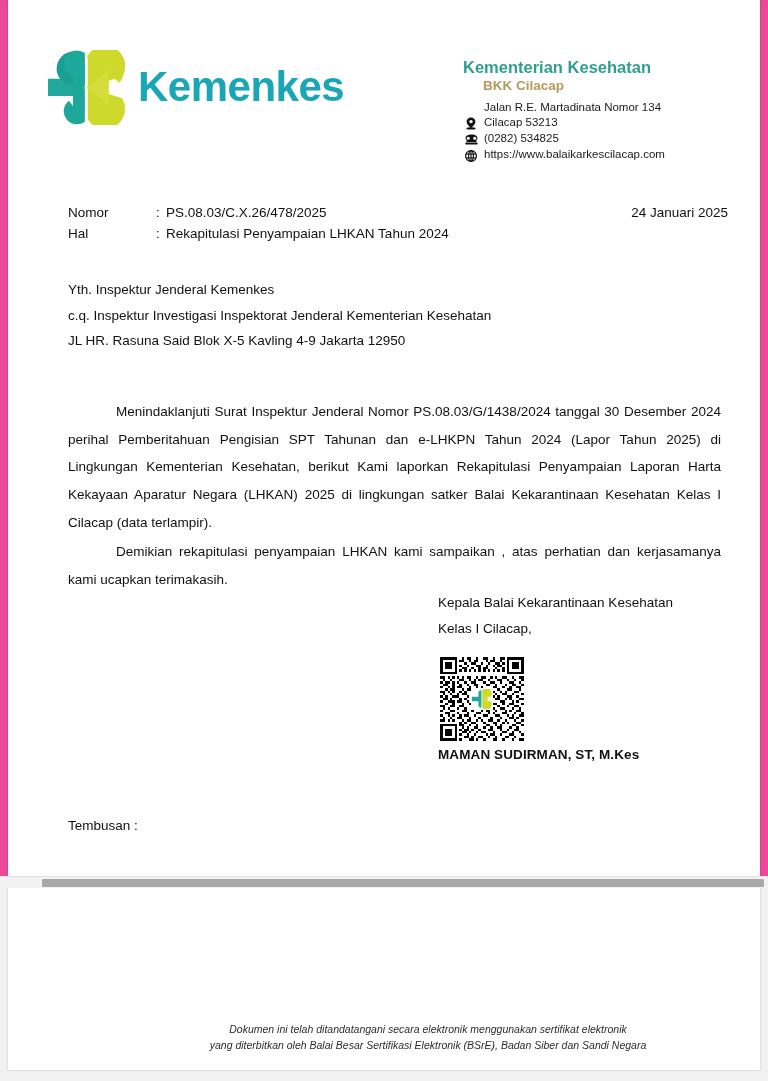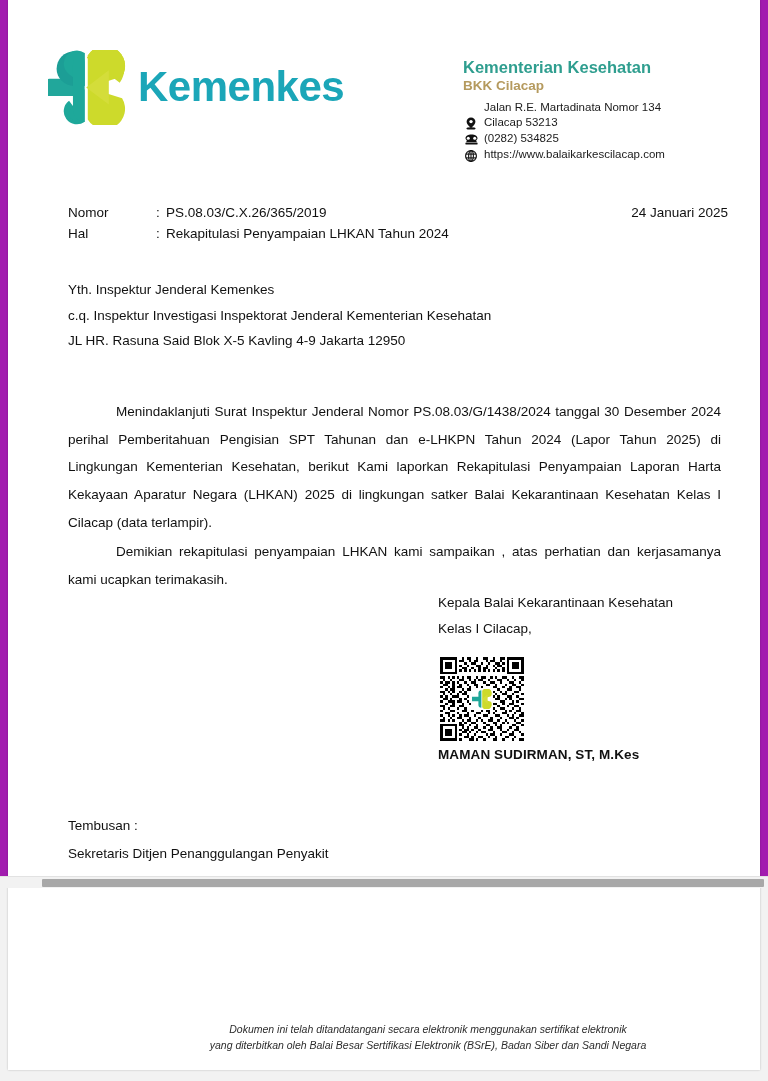--- a/index.html
+++ b/index.html
@@ -12,21 +12,21 @@
     height: 1081px;
     overflow: hidden;
     font-family: "Liberation Sans", sans-serif;
   }
 
   
   #viewport {
     position: relative;
     width: 768px;
     height: 888px;
-    background: #a21caf;
+    background: #ec4899;
   }
   #page {
     position: absolute;
     left: 8px;
     top: 0px;
     width: 752px;
     height: 1070px;
     background: #ffffff;
     box-shadow: 0 0 2px rgba(0,0,0,0.22);
     overflow: hidden;
@@ -87,20 +87,21 @@
     color: #2f9e8f;
     line-height: 1.15;
     white-space: nowrap;
   }
   .org-sub {
     font-size: 13.5px;
     font-weight: bold;
     color: #b59a5e;
     line-height: 1.25;
     margin-top: 1px;
+    margin-left: 20px;
   }
   .contact-list {
     margin-top: 5px;
   }
   .contact-row {
     display: flex;
     align-items: flex-end;
     font-size: 11.5px;
     color: #1a1a1a;
     line-height: 1.32;
@@ -310,21 +311,21 @@
           </div>
 
         </div>
       </div>
     </div>
 
     <div class="meta">
       <div class="meta-row">
         <span class="meta-label">Nomor</span>
         <span class="meta-colon">:</span>
-        <span class="meta-value">PS.08.03/C.X.26/365/2019</span>
+        <span class="meta-value">PS.08.03/C.X.26/478/2025</span>
         <span class="meta-date">24 Januari 2025</span>
       </div>
       <div class="meta-row">
         <span class="meta-label">Hal</span>
         <span class="meta-colon">:</span>
         <span class="meta-value">Rekapitulasi Penyampaian LHKAN Tahun 2024</span>
       </div>
     </div>
 
     <div class="addressee">
@@ -695,21 +696,20 @@
             <path d="M49 48 L78 26 L78 70 z" fill="#d4dd3a"></path>
           </svg>
         </span>
       </div>
 
       <div class="sig-name">MAMAN SUDIRMAN, ST, M.Kes</div>
     </div>
 
     <div class="tembusan">
       <div>Tembusan :</div>
-      <div>Sekretaris Ditjen Penanggulangan Penyakit</div>
     </div>
 
     <div class="footer">
       <div>Dokumen ini telah ditandatangani secara elektronik menggunakan sertifikat elektronik</div>
       <div>yang diterbitkan oleh Balai Besar Sertifikasi Elektronik (BSrE), Badan Siber dan Sandi Negara</div>
     </div>
 
   </div>
 
   <div id="scrollbar-track">

